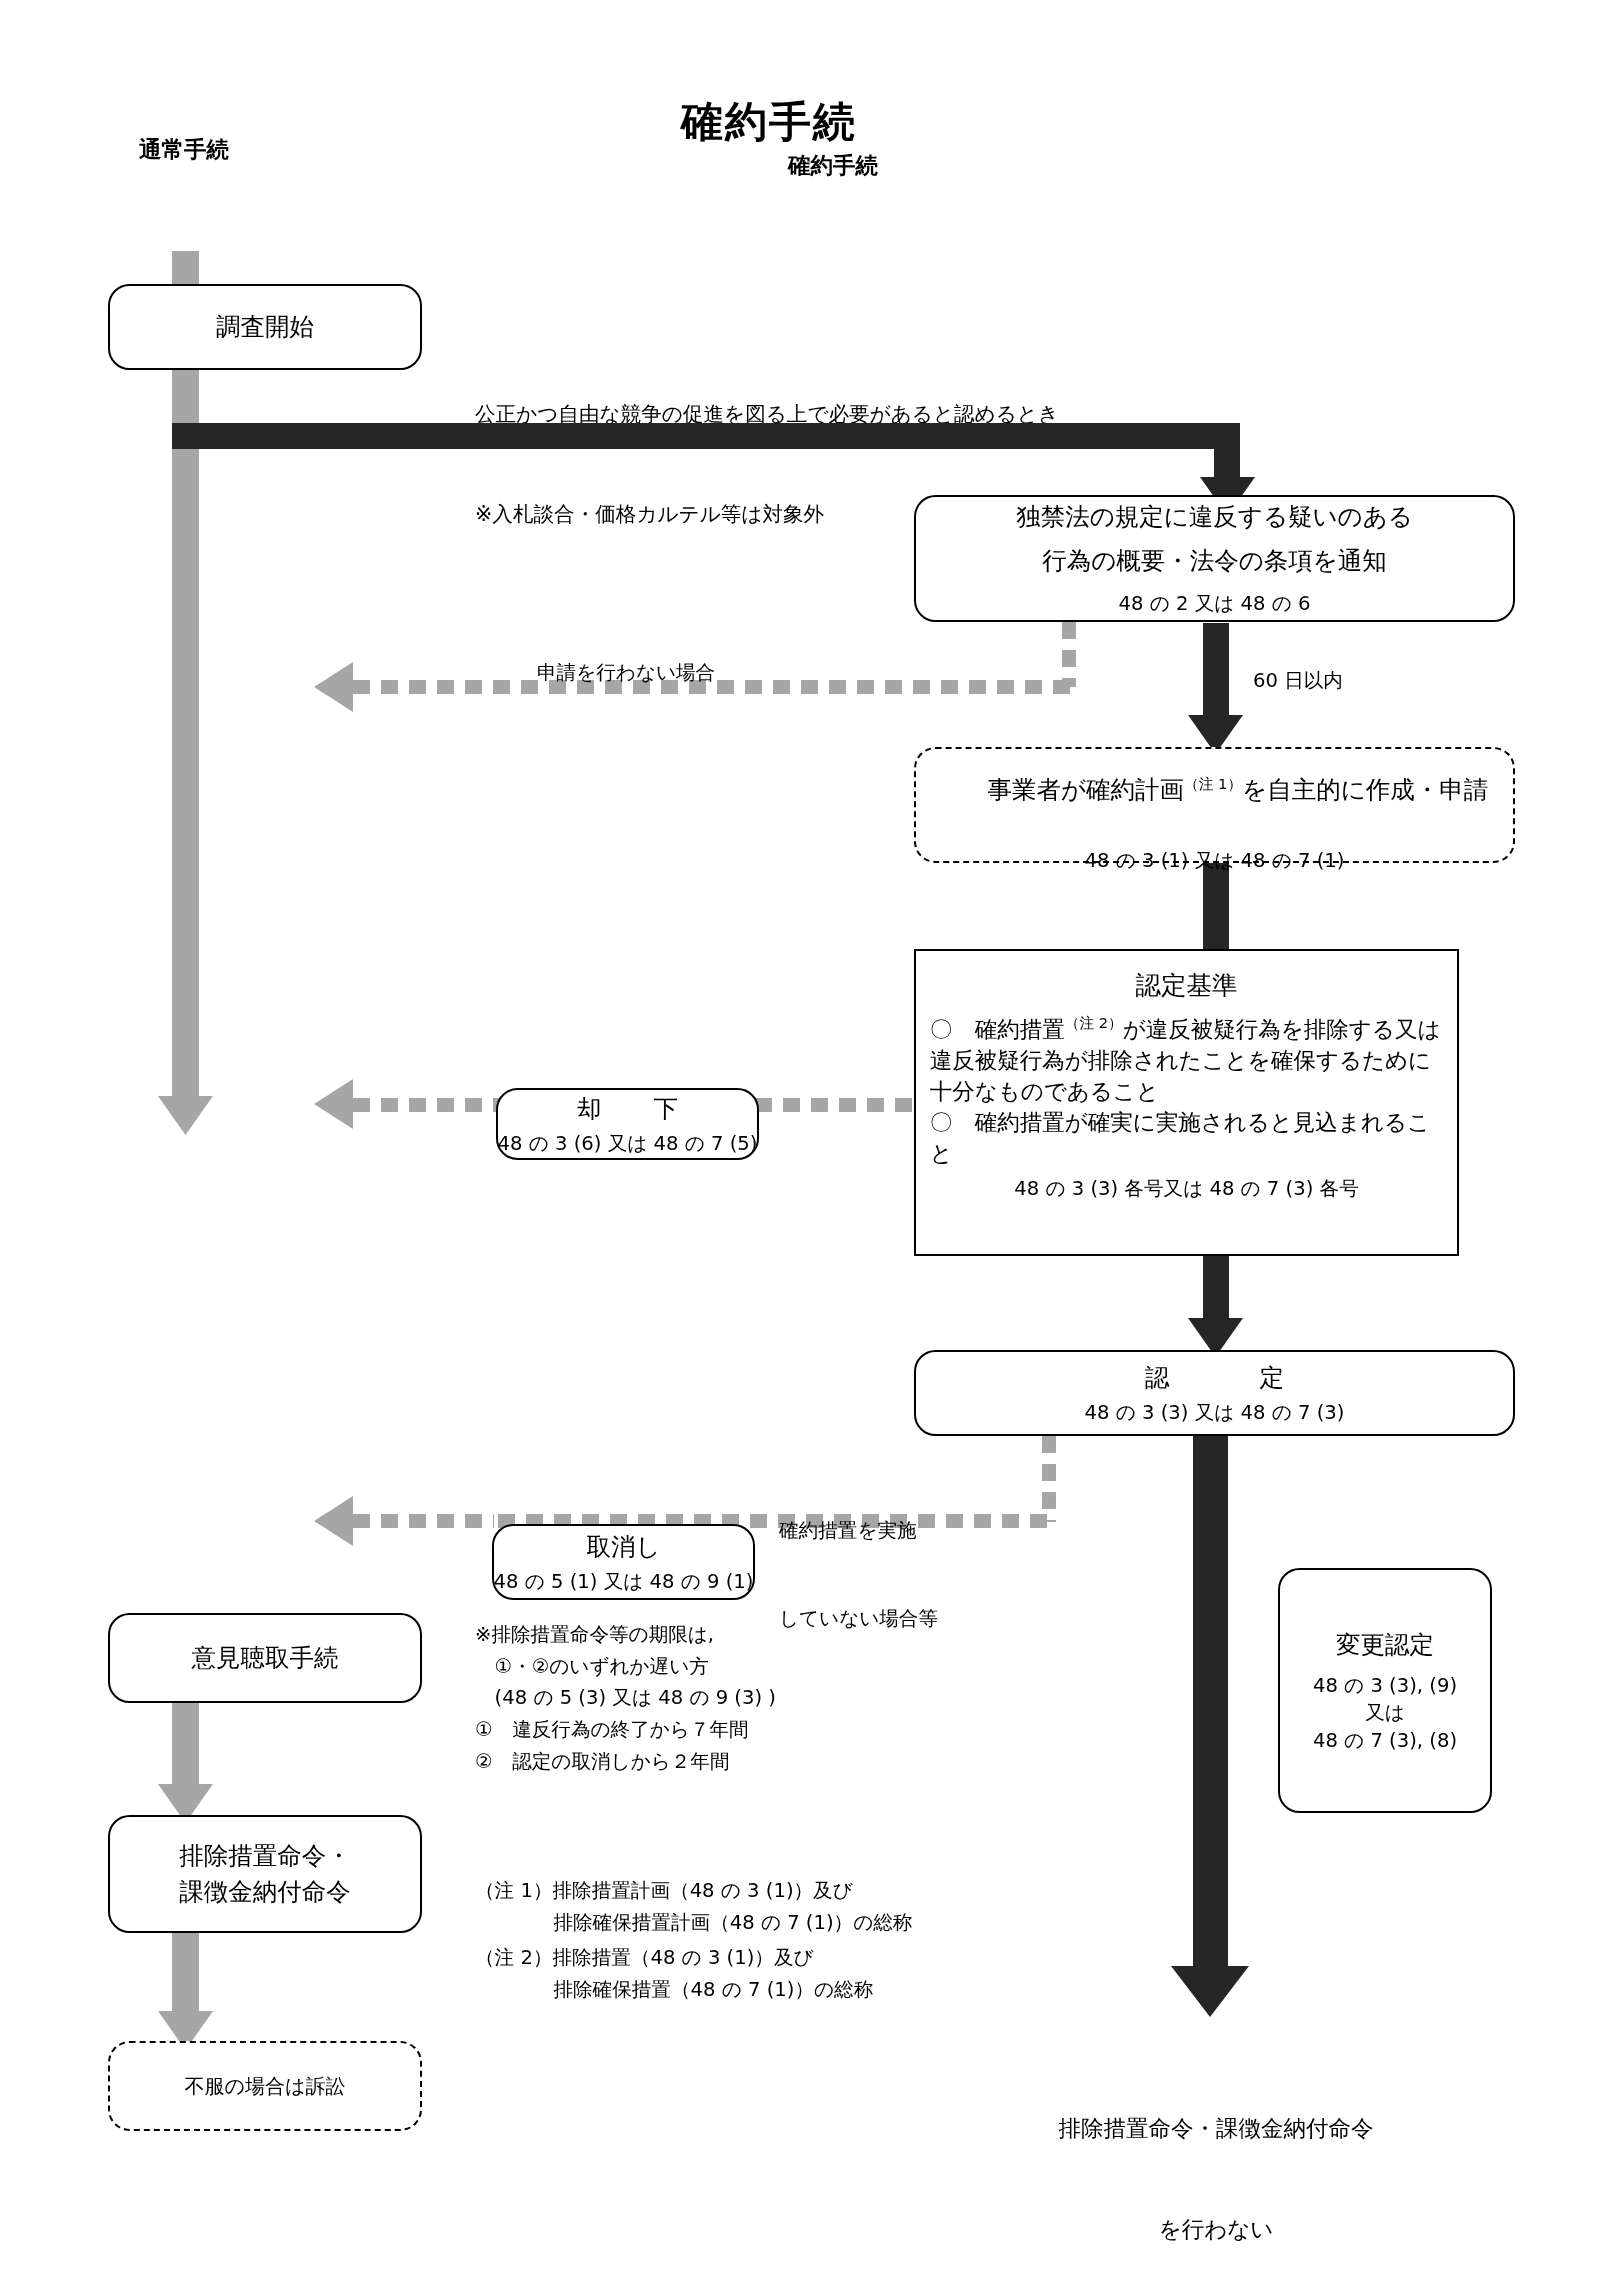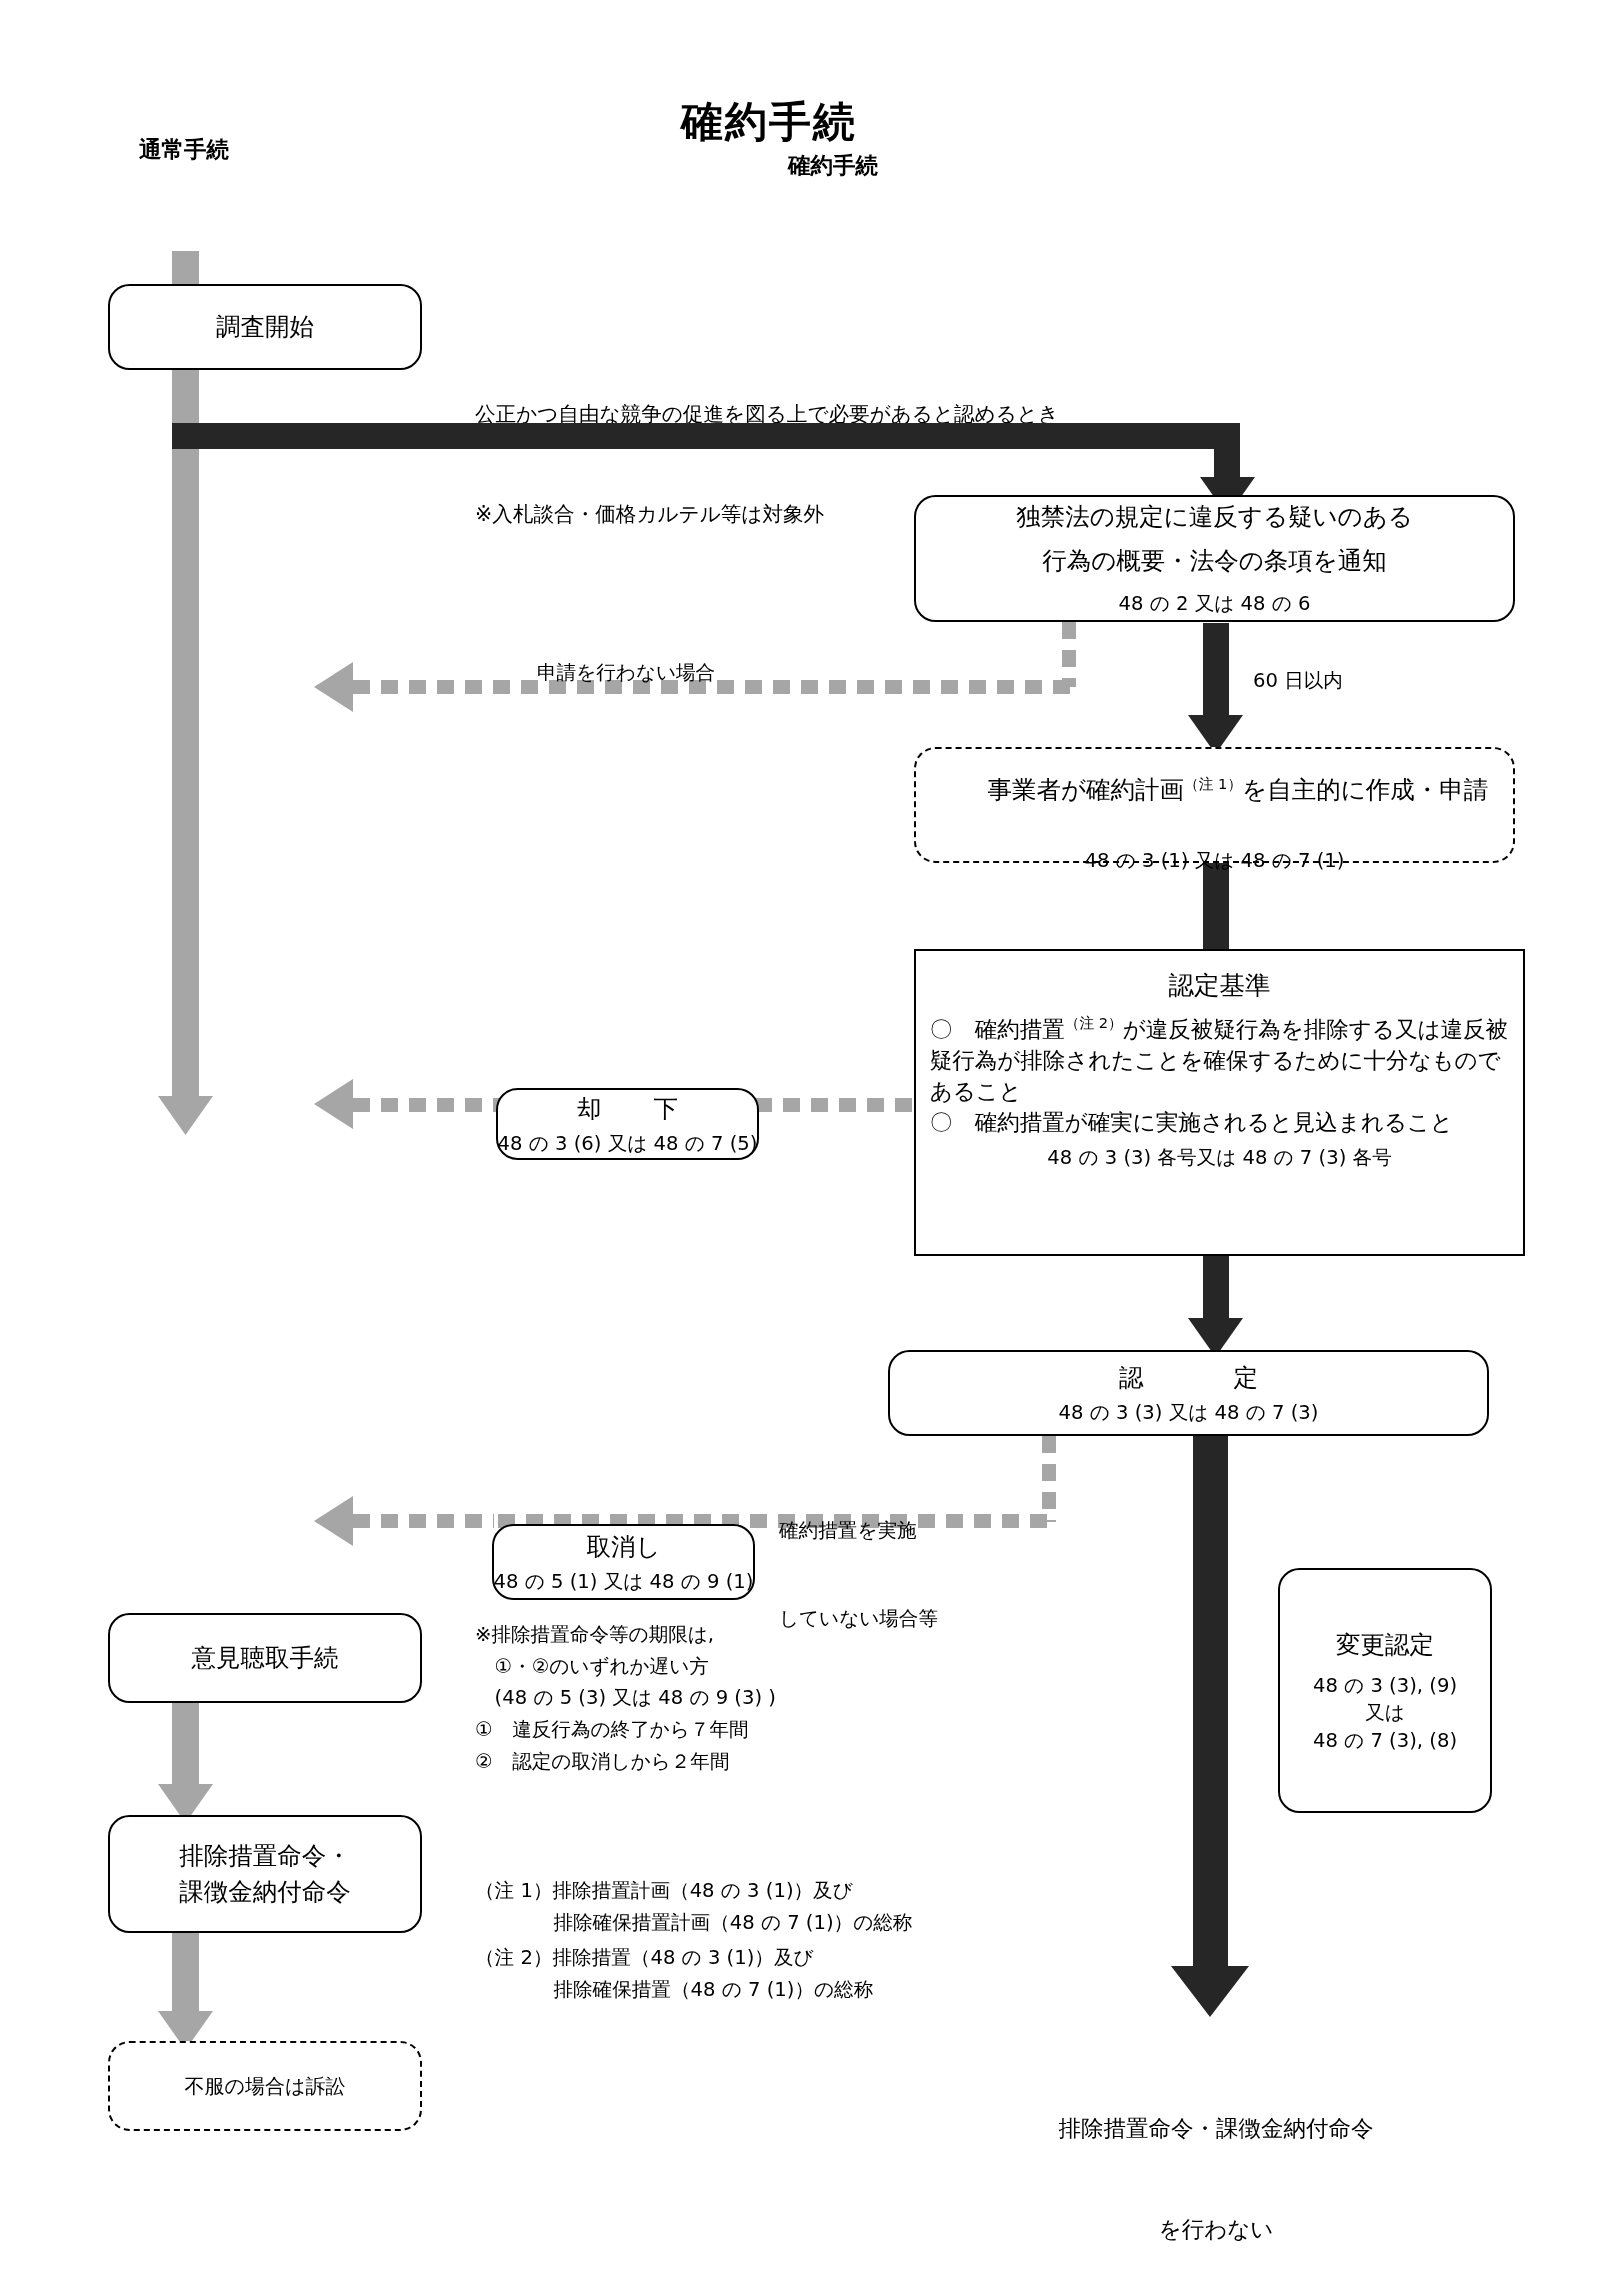--- a/index.html
+++ b/index.html
@@ -141,42 +141,42 @@
 
   <div class="abs box dashed" style="left:914px;top:747px;width:601px;height:116px;">
     <div class="hd">
       <span>事業者が確約計画</span><span style="font-size:14.7px;vertical-align:super;">（注 1）</span><span>を自主的に作成・申請</span>
     </div>
     <div class="sub">48 の 3 (1) 又は 48 の 7 (1)</div>
   </div>
 
   <div class="abs blk" style="left:1203px;top:863px;width:25.5px;height:88px;z-index:2;"></div>
 
-  <div class="abs box square" style="left:914px;top:949px;width:611px;height:307px;
+  <div class="abs box square" style="left:914px;top:949px;width:545px;height:307px;
        justify-content:flex-start;padding-top:15.7px;">
     <div class="hd" style="font-size:25.5px;margin-bottom:9.8px;">認定基準</div>
     <div class="body"><span>〇　確約措置</span><span style="font-size:14.7px;vertical-align:super;">（注 2）</span><span>が違反被疑行為を排除する又は違反被疑行為が排除されたことを確保するために十分なものであること</span></div>
     <div class="body">〇　確約措置が確実に実施されると見込まれること</div>
     <div class="sub" style="align-self:center;margin-top:5.9px;">48 の 3 (3) 各号又は 48 の 7 (3) 各号</div>
   </div>
 
   <div class="abs dash-h" style="left:755px;top:1098px;width:162px;"></div>
   <div class="abs dash-h" style="left:353px;top:1098px;width:147px;"></div>
   <div class="abs larrowhead" style="left:314px;top:1079px;"></div>
 
   <div class="abs box" style="left:496px;top:1088px;width:263px;height:72px;">
     <div class="hd wide">却　下</div>
     <div class="sub">48 の 3 (6) 又は 48 の 7 (5)</div>
   </div>
 
   <div class="abs blk" style="left:1203px;top:1256px;width:25.5px;height:76px;z-index:2;"></div>
   <div class="abs" style="left:1188px;top:1318px;width:55px;height:39px;background:#262626;
        clip-path:polygon(0 0,100% 0,50% 100%);z-index:2;"></div>
 
-  <div class="abs box" style="left:888px;top:1350px;width:601px;height:86px;">
+  <div class="abs box" style="left:914px;top:1350px;width:601px;height:86px;">
     <div class="hd wide">認　　定</div>
     <div class="sub">48 の 3 (3) 又は 48 の 7 (3)</div>
   </div>
 
   <div class="abs dash-v" style="left:1042px;top:1436px;width:13.7px;height:86px;"></div>
   <div class="abs dash-h" style="left:498px;top:1514px;width:559px;"></div>
   <div class="abs dash-h" style="left:353px;top:1514px;width:141px;"></div>
   <div class="abs larrowhead" style="left:314px;top:1496px;"></div>
   <div class="abs edge-label" style="left:779px;top:1457px;text-align:left;">
     <div>確約措置を実施</div>

